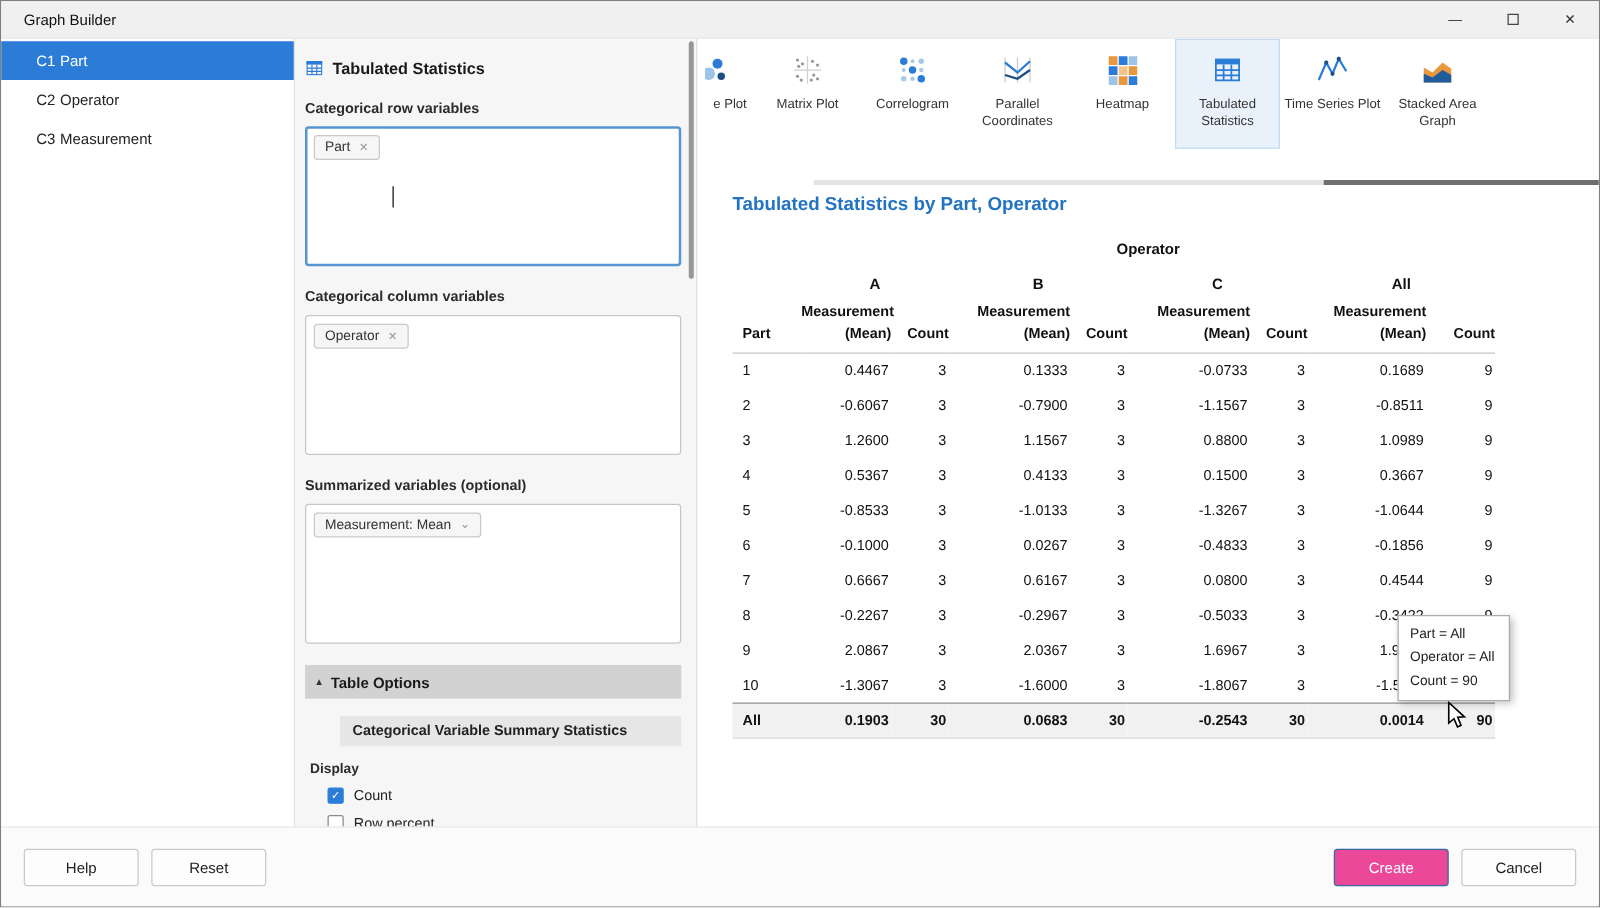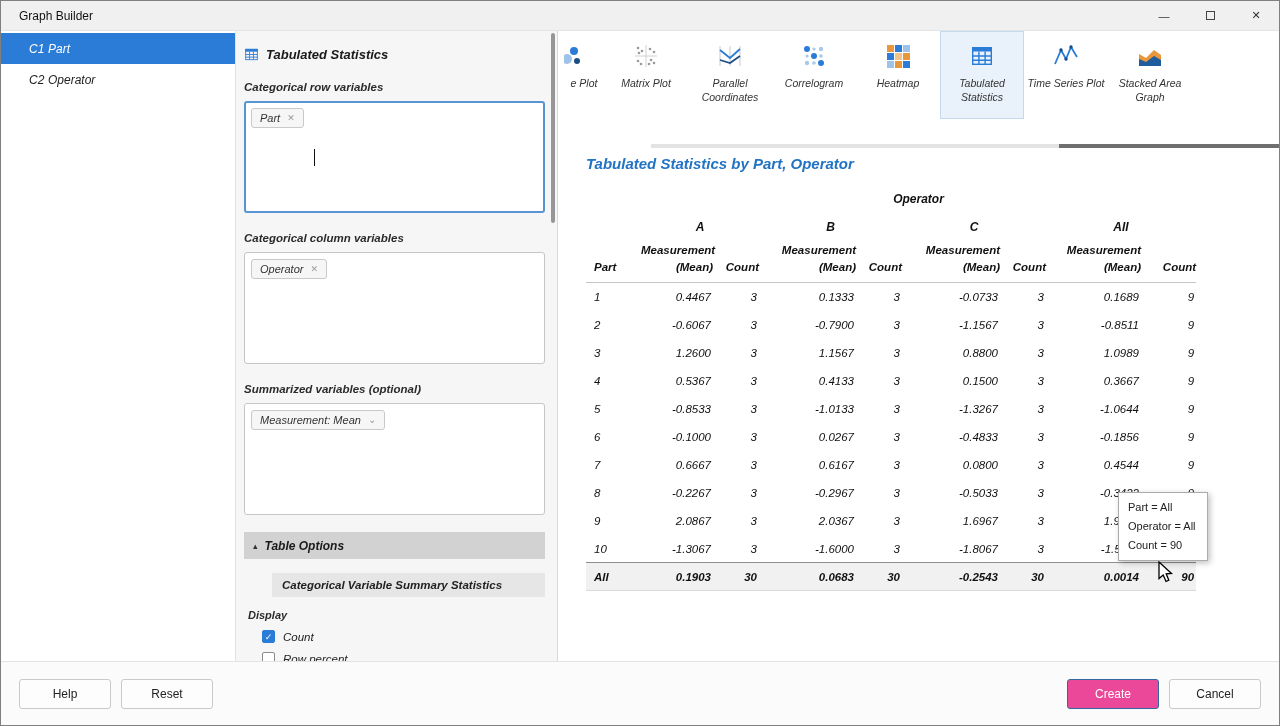--- a/index.html
+++ b/index.html
@@ -7,21 +7,21 @@
   .window { position:relative; width:1280px; height:726px; border:1px solid #7f7f7f; background:#fff; display:flex; flex-direction:column; }
 
   
   .titlebar { flex:0 0 30px; background:#f0f0f0; border-bottom:1px solid #e4e4e4; display:flex; align-items:center; }
   .titlebar .title { font-size:12px; color:#111; padding-left:18px; }
   .win-controls { margin-left:auto; display:flex; height:100%; }
   .win-btn { width:46px; height:100%; display:flex; align-items:center; justify-content:center; font-size:11px; color:#333; }
   .max-box { width:9px; height:9px; border:1px solid #444; display:inline-block; }
 
   
-  .main { flex:1; min-height:0; display:flex; position:relative;font-style:italic; }
+  .main { flex:1; min-height:0; display:flex; position:relative; }
 
   
   .sidebar { width:235px; background:#fff; border-right:1px solid #e2e2e2; padding-top:2px; }
   .col-row { height:31px; display:flex; align-items:center; font-size:12px; color:#222; cursor:default; }
   .col-row .col-id { width:47px; padding-left:28px; flex:0 0 auto; }
   .col-row.selected { background:#2a7cd7; color:#fff; }
 
   
   .builder { width:322px; background:#f6f6f6; border-right:1px solid #d9d9d9; position:relative; overflow:hidden; padding:0 12px 0 8px; }
   .builder-header { margin-top:16px; display:flex; align-items:center; gap:7px; }
@@ -105,20 +105,24 @@
 
     <div class="sidebar">
         <div class="col-row selected">
     <span class="col-id">C1</span>
     <span class="col-name">Part</span>
   </div>
         <div class="col-row">
     <span class="col-id">C2</span>
     <span class="col-name">Operator</span>
   </div>
+        <div class="col-row">
+    <span class="col-id">C3</span>
+    <span class="col-name">Measurement</span>
+  </div>
       </div>
 
     <div class="builder">
       <div class="builder-header">
         <span class="hdr-icon">
             <svg width="24" height="24" viewBox="0 0 24 24">
               <rect x="2" y="3" width="20" height="4.5" fill="#2a7cd7"></rect>
               <g stroke="#2a7cd7" stroke-width="1.4" fill="none">
                 <rect x="2.7" y="3.7" width="18.6" height="16.6"></rect>
                 <path d="M2.7 12 H21.3 M2.7 16.2 H21.3 M8.9 7.5 V20.3 M15.1 7.5 V20.3"></path>
@@ -205,46 +209,46 @@
                   <circle cx="20" cy="19" r="1.3"></circle>
                   <circle cx="15" cy="20" r="1.3"></circle>
                 </g>
               </svg>
             </span>
     <span class="tab-label">Matrix Plot</span>
   </div>
           <div class="tab">
     <span class="tab-icon">
               <svg width="24" height="24" viewBox="0 0 24 24">
-                <path d="M2 2 V22 M12 2 V22 M22 2 V22" stroke="#c9c9c9" stroke-width="1"></path>
-                <path d="M2 6 L12 14 L22 5" fill="none" stroke="#2a7cd7" stroke-width="1.8"></path>
-                <path d="M2 16 L12 19 L22 12" fill="none" stroke="#1b4e87" stroke-width="1.8"></path>
-              </svg>
-            </span>
-    <span class="tab-label">Parallel Coordinates</span>
-  </div>
-          <div class="tab">
-    <span class="tab-icon">
-              <svg width="24" height="24" viewBox="0 0 24 24">
                 <g fill="#2a7cd7">
                   <circle cx="5" cy="5" r="3"></circle>
                   <circle cx="12" cy="12" r="3"></circle>
                   <circle cx="19" cy="19" r="3"></circle>
                 </g>
                 <g fill="#a9c9ea">
                   <circle cx="12" cy="5" r="1.6"></circle>
                   <circle cx="19" cy="5" r="2.2"></circle>
                   <circle cx="5" cy="12" r="1.6"></circle>
                   <circle cx="19" cy="12" r="1.8"></circle>
                   <circle cx="5" cy="19" r="2.2"></circle>
                   <circle cx="12" cy="19" r="1.8"></circle>
                 </g>
               </svg>
             </span>
     <span class="tab-label">Correlogram</span>
+  </div>
+          <div class="tab">
+    <span class="tab-icon">
+              <svg width="24" height="24" viewBox="0 0 24 24">
+                <path d="M2 2 V22 M12 2 V22 M22 2 V22" stroke="#c9c9c9" stroke-width="1"></path>
+                <path d="M2 6 L12 14 L22 5" fill="none" stroke="#2a7cd7" stroke-width="1.8"></path>
+                <path d="M2 16 L12 19 L22 12" fill="none" stroke="#1b4e87" stroke-width="1.8"></path>
+              </svg>
+            </span>
+    <span class="tab-label">Parallel Coordinates</span>
   </div>
           <div class="tab">
     <span class="tab-icon">
               <svg width="24" height="24" viewBox="0 0 24 24">
                 <rect x="1" y="1" width="7" height="7" fill="#e8973c"></rect>
                 <rect x="9" y="1" width="7" height="7" fill="#2a7cd7"></rect>
                 <rect x="17" y="1" width="7" height="7" fill="#9dc3e8"></rect>
                 <rect x="1" y="9" width="7" height="7" fill="#2a7cd7"></rect>
                 <rect x="9" y="9" width="7" height="7" fill="#f3c489"></rect>
                 <rect x="17" y="9" width="7" height="7" fill="#e8973c"></rect>

